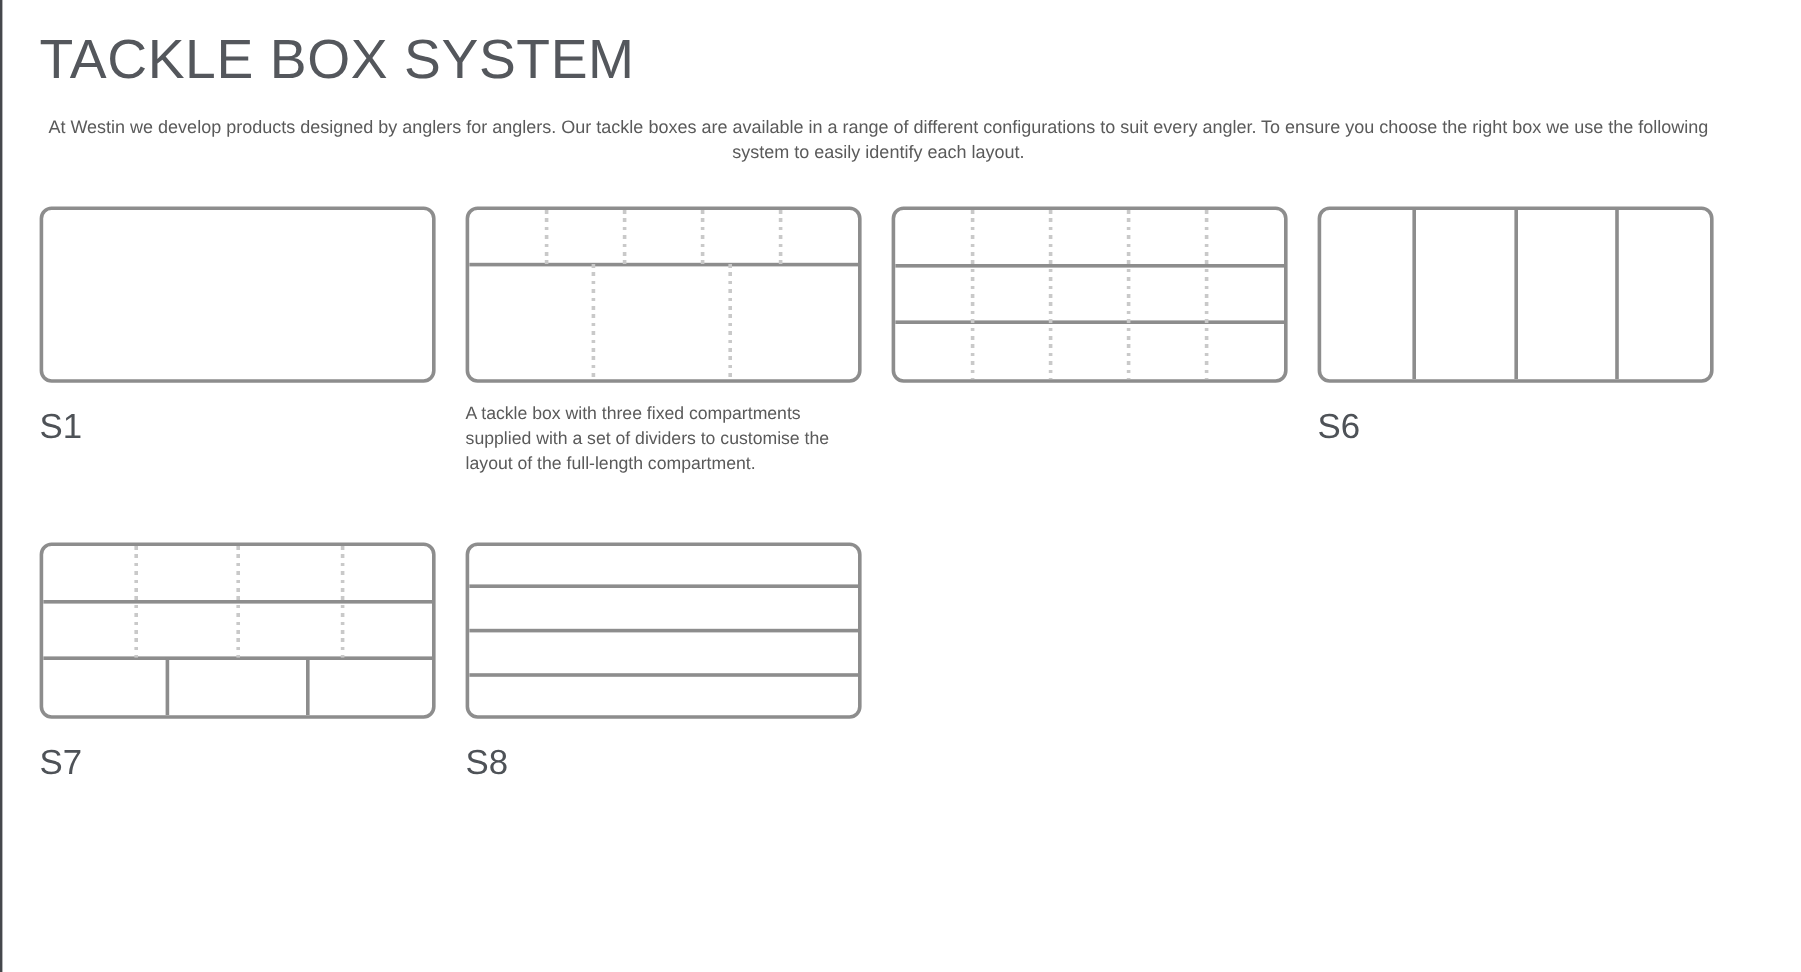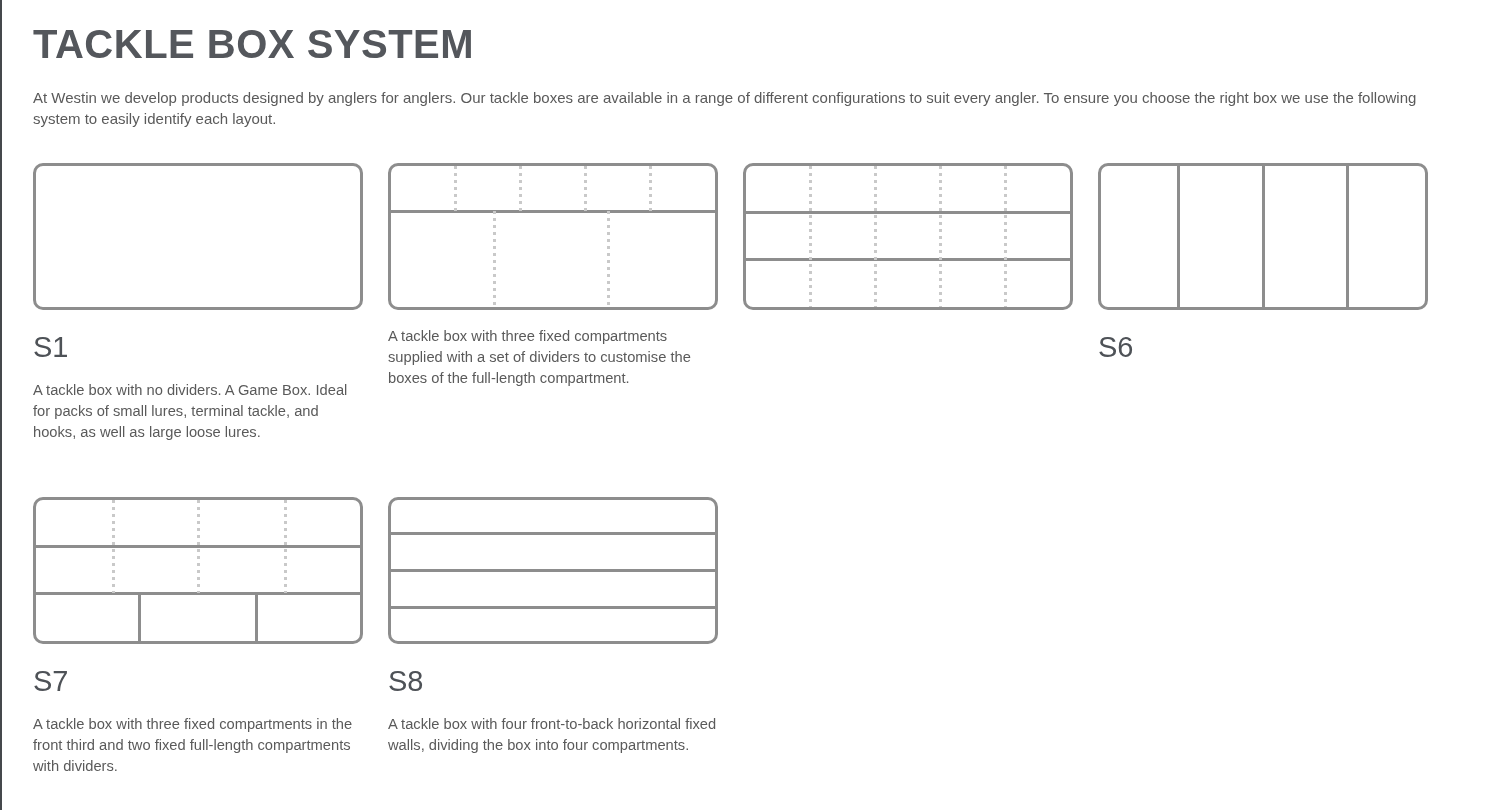--- a/index.html
+++ b/index.html
@@ -18,31 +18,32 @@
     position: absolute;
     left: 0; top: 0;
     width: 2px; height: 810px;
     background: #45484c;
   }
   .container {
     padding: 22px 70px 40px 33px;
   }
   h1.page-title {
     margin: 0 0 20px 0;
-    font-size: 40px;
-    font-weight: 700;
+    font-size: 46px;
+    font-weight: 400;
     letter-spacing: 0.5px;
     color: var(--title-color, #54575c);
   }
   p.intro {
     margin: 0 0 34px 0;
     font-size: 15px;
     line-height: 21px;
     color: var(--body-color, #5a5a5a);
     max-width: 1398px;
+    text-align: center;
   }
   .grid {
     display: grid;
     grid-template-columns: repeat(4, 330px);
     column-gap: 25px;
     row-gap: 54px;
   }
   .cell { width: 330px; }
   .diagram {
     position: relative;
@@ -81,34 +82,33 @@
 
 <div class="page-left-edge"></div>
 
 <div class="container">
   <h1 class="page-title">TACKLE BOX SYSTEM</h1>
   <p class="intro">At Westin we develop products designed by anglers for anglers. Our tackle boxes are available in a range of different configurations to suit every angler. To ensure you choose the right box we use the following system to easily identify each layout.</p>
   <div class="grid" id="grid">
   <div class="cell">
     <div class="diagram"></div>
     <div class="box-label">S1</div>
-    <p class="box-desc">A tackle box with no dividers. A Game Box. Ideal for packs of small lures, terminal tackle, and hooks, as well as large loose lures.</p>
   </div>
 
   <div class="cell">
     <div class="diagram">
           <div class="line solid h" style="top: calc(32% - 1.5px); left: 0%; width: 100%;"></div>
           <div class="line dashed v" style="left: calc(20% - 1.5px); top: 0%; height: 32%;"></div>
           <div class="line dashed v" style="left: calc(40% - 1.5px); top: 0%; height: 32%;"></div>
           <div class="line dashed v" style="left: calc(60% - 1.5px); top: 0%; height: 32%;"></div>
           <div class="line dashed v" style="left: calc(80% - 1.5px); top: 0%; height: 32%;"></div>
           <div class="line dashed v" style="left: calc(32% - 1.5px); top: 32%; height: 68%;"></div>
           <div class="line dashed v" style="left: calc(67% - 1.5px); top: 32%; height: 68%;"></div>
         </div>
-    <p class="box-desc">A tackle box with three fixed compartments supplied with a set of dividers to customise the boxes of the full-length compartment.</p>
+    <p class="box-desc">A tackle box with three fixed compartments supplied with a set of dividers to customise the layout of the full-length compartment.</p>
   </div>
 
 
   <div class="cell">
     <div class="diagram">
           <div class="line solid h" style="top: calc(33% - 1.5px); left: 0%; width: 100%;"></div>
           <div class="line solid h" style="top: calc(66% - 1.5px); left: 0%; width: 100%;"></div>
           <div class="line dashed v" style="left: calc(20% - 1.5px); top: 0%; height: 100%;"></div>
           <div class="line dashed v" style="left: calc(40% - 1.5px); top: 0%; height: 100%;"></div>
           <div class="line dashed v" style="left: calc(60% - 1.5px); top: 0%; height: 100%;"></div>
@@ -130,26 +130,24 @@
     <div class="diagram">
           <div class="line solid h" style="top: calc(33% - 1.5px); left: 0%; width: 100%;"></div>
           <div class="line solid h" style="top: calc(66% - 1.5px); left: 0%; width: 100%;"></div>
           <div class="line dashed v" style="left: calc(24% - 1.5px); top: 0%; height: 66%;"></div>
           <div class="line dashed v" style="left: calc(50% - 1.5px); top: 0%; height: 66%;"></div>
           <div class="line dashed v" style="left: calc(77% - 1.5px); top: 0%; height: 66%;"></div>
           <div class="line solid v" style="left: calc(32% - 1.5px); top: 66%; height: 34%;"></div>
           <div class="line solid v" style="left: calc(68% - 1.5px); top: 66%; height: 34%;"></div>
         </div>
     <div class="box-label">S7</div>
-    <p class="box-desc">A tackle box with three fixed compartments in the front third and two fixed full-length compartments with dividers.</p>
   </div>
 
   <div class="cell">
     <div class="diagram">
           <div class="line solid h" style="top: calc(24% - 1.5px); left: 0%; width: 100%;"></div>
           <div class="line solid h" style="top: calc(50% - 1.5px); left: 0%; width: 100%;"></div>
           <div class="line solid h" style="top: calc(76% - 1.5px); left: 0%; width: 100%;"></div>
         </div>
     <div class="box-label">S8</div>
-    <p class="box-desc">A tackle box with four front-to-back horizontal fixed walls, dividing the box into four compartments.</p>
   </div>
 </div>
 </div>
 
 </body></html>

